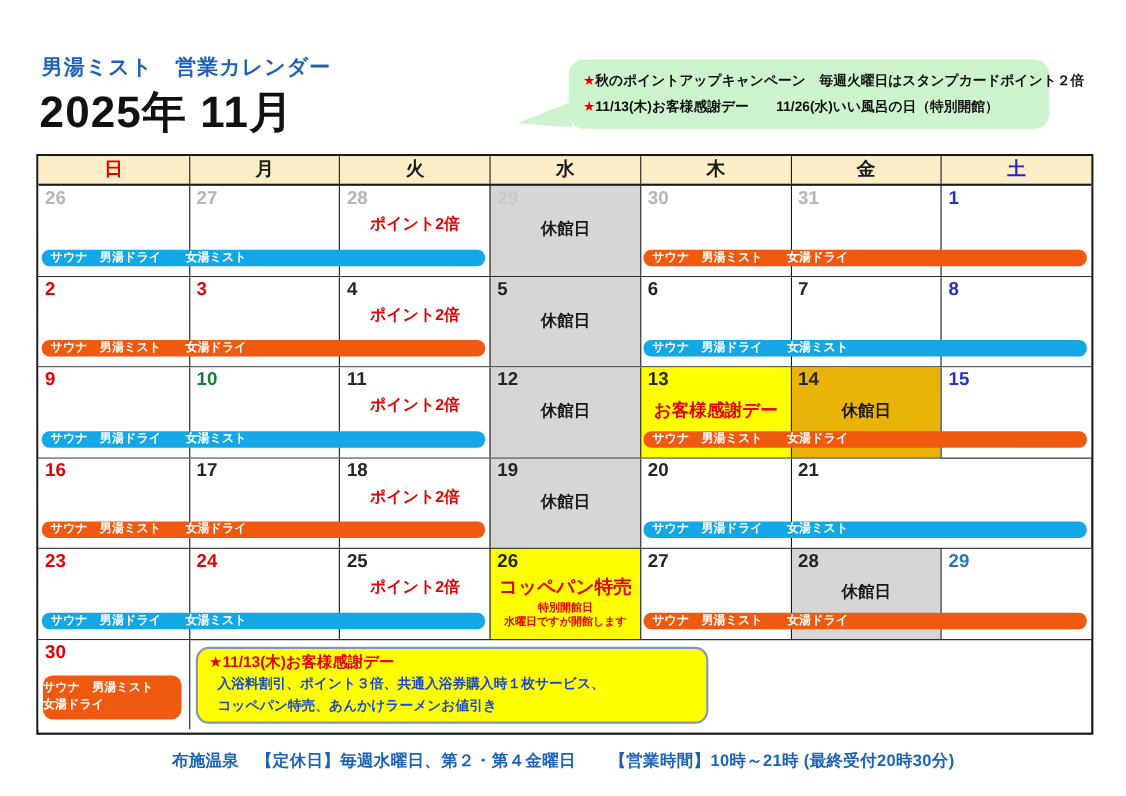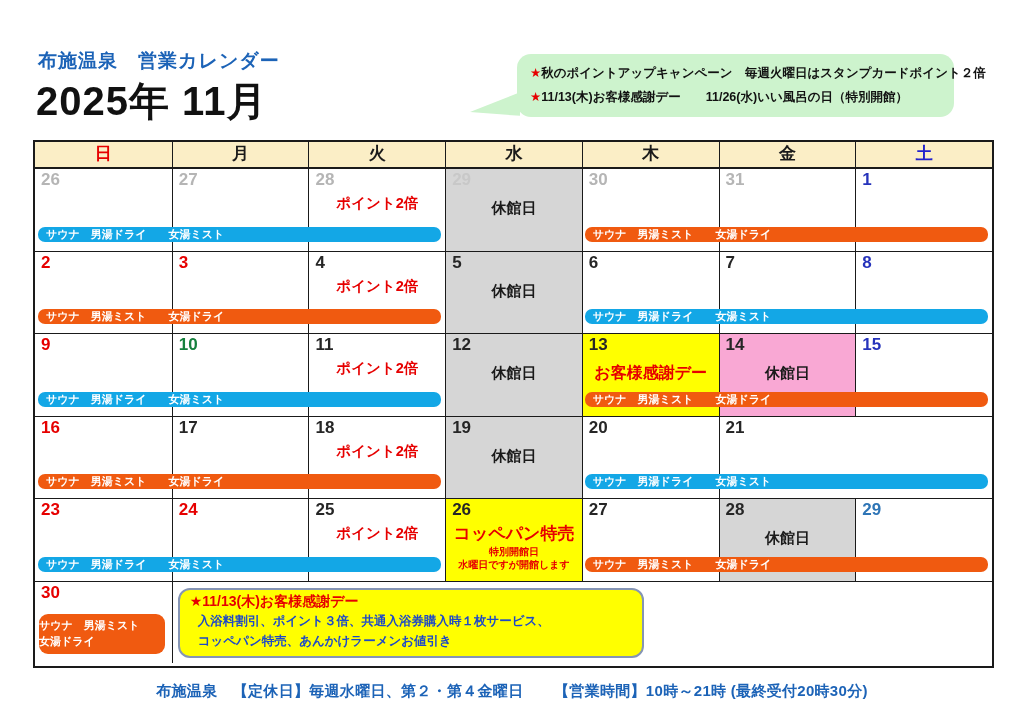--- a/index.html
+++ b/index.html
@@ -45,21 +45,21 @@
   .note-title { font-size:14px; font-weight:bold; color:var(--holiday-red); padding:3px 0 0 10px; white-space:nowrap; }
   .note-line { font-size:12.5px; font-weight:bold; color:var(--note-text-blue); padding-left:18px; line-height:20px; white-space:nowrap; }
 
   .badge { position:absolute; left:4px; right:7px; top:32px; height:40px; border-radius:9px; color:#fff; font-weight:bold; font-size:11px; text-align:left; padding-top:3px; box-sizing:border-box; line-height:16px; white-space:nowrap; }
 
   .footer { position:absolute; left:0; right:0; top:682px; text-align:center; font-size:15px; font-weight:bold; color:var(--footer-blue); letter-spacing:0.3px; }
 </style>
 </head>
 <body>
 
-<div class="page-title">布施温泉　営業カレンダー</div>
+<div class="page-title">男湯ミスト　営業カレンダー</div>
 <div class="month-title">2025年 11月</div>
 
 <div class="bubble">
   <div class="bubble-tail"></div>
   <div class="bubble-line">
     <span class="star">★</span><span>秋のポイントアップキャンペーン　毎週火曜日はスタンプカードポイント２倍</span>
   </div>
   <div class="bubble-line">
     <span class="star">★</span><span>11/13(木)お客様感謝デー　　11/26(水)いい風呂の日（特別開館）</span>
   </div>
@@ -142,21 +142,21 @@
           <div class="red-note">ポイント2倍</div>
         </div>
         <div class="cell" style="background: rgb(214, 214, 214);">
           <span class="date" style="color: rgb(38, 38, 38);">12</span>
           <div class="closed">休館日</div>
         </div>
         <div class="cell" style="background: rgb(255, 255, 0);">
           <span class="date" style="color: rgb(38, 38, 38);">13</span>
           <div class="big-red">お客様感謝デー</div>
         </div>
-        <div class="cell" style="background: #f9a8d4;">
+        <div class="cell" style="background: #eab308;">
           <span class="date" style="color: rgb(38, 38, 38);">14</span>
           <div class="closed">休館日</div>
         </div>
         <div class="cell">
           <span class="date" style="color: rgb(38, 51, 187);">15</span>
         </div>
         <div class="banner left" style="background: rgb(19, 167, 230);">サウナ　男湯ドライ　　女湯ミスト</div>
         <div class="banner right" style="background: rgb(240, 90, 16);">サウナ　男湯ミスト　　女湯ドライ</div>
       </div>
       <div class="week">

